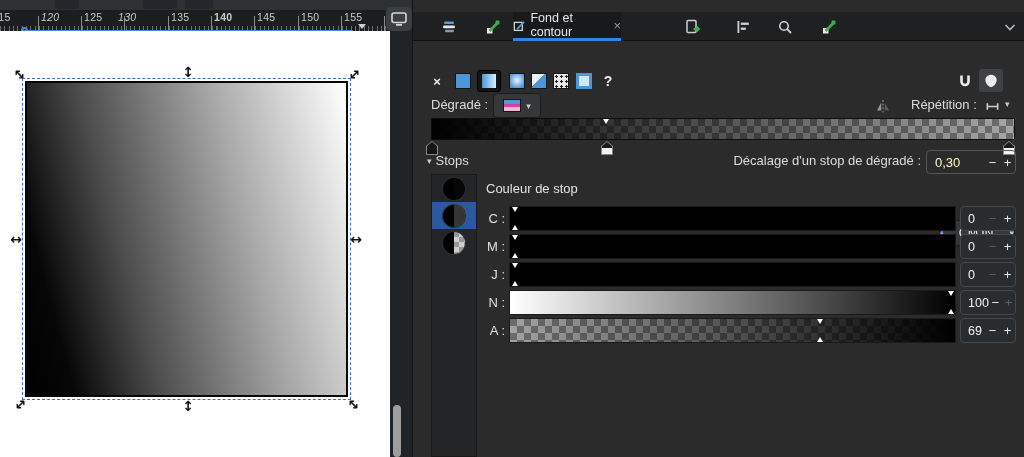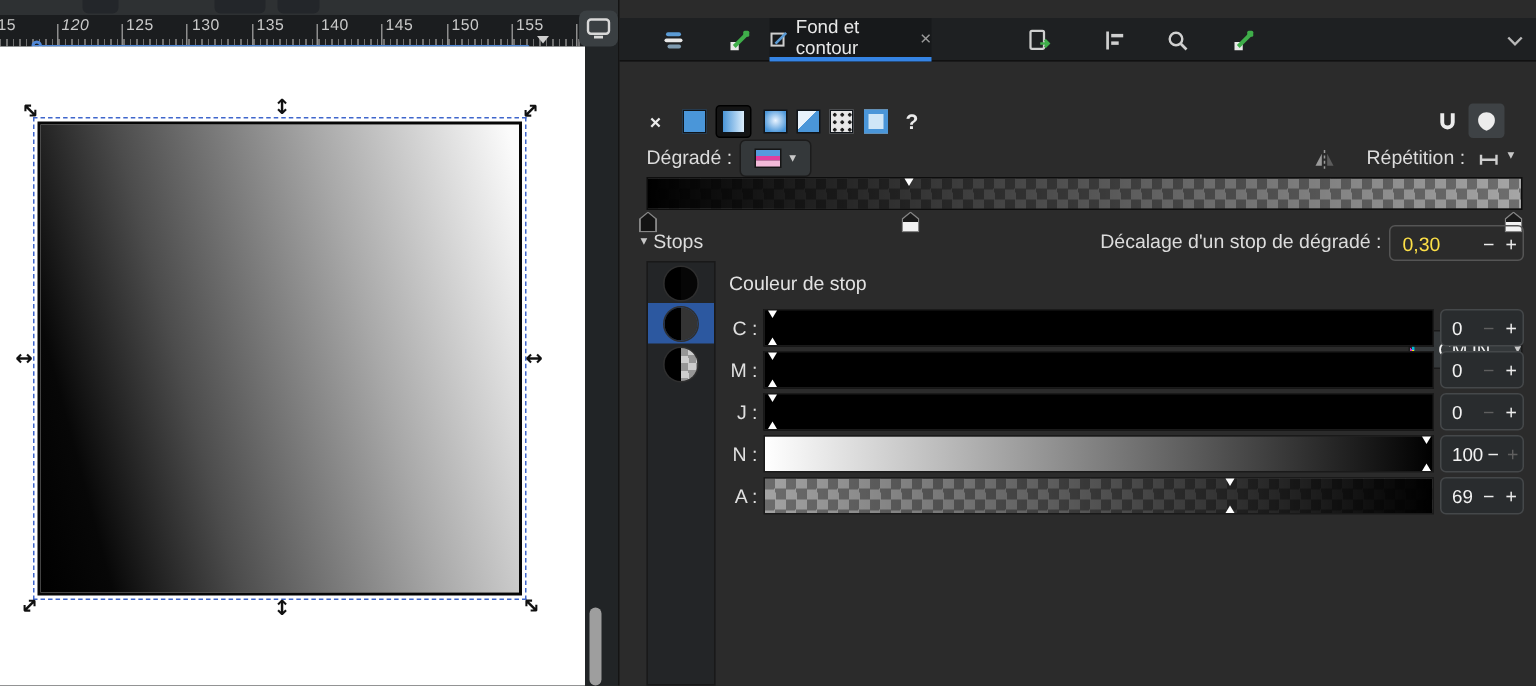--- a/index.html
+++ b/index.html
@@ -98,21 +98,21 @@
   .stop-handle > i { display:block; width:100%; height:100%;
     clip-path:polygon(50% 0%, 100% 35%, 100% 100%, 0% 100%, 0% 35%); }
   .handle-dark  > i { background:#141414; }
   .handle-split > i { background:linear-gradient(180deg, #1a1a1a 0 50%, #f2f2f2 50% 100%); }
 
   #stops-row { position:absolute; left:0; top:150px; width:612px; height:24px; font-size:13px; }
   #stops-expander { position:absolute; left:14px; top:3px; display:flex; gap:4px; align-items:center; color:#dcdcdc; }
   #offset-label { position:absolute; right:104px; top:3px; color:#dcdcdc; }
   #offset-spin { position:absolute; left:513px; top:0; width:90px; height:24px; border:1px solid #555;
     border-radius:4px; display:flex; align-items:center; font-size:13px; }
-  #offset-spin .num { flex:1; text-align:left; padding-left:8px; color:#fde047; }
+  #offset-spin .num { flex:1; text-align:left; padding-left:8px; color:#fef9c3; }
   .spin-btn { width:15px; text-align:center; font-size:13px; color:#ececec; }
   .spin-btn.dim { color:#5f5f5f; }
 
   #stops-list { position:absolute; left:18px; top:174px; width:46px; height:283px; background:#232527;
     border:1px solid #191919; }
   .stop-row { width:100%; height:27px; display:flex; align-items:center; justify-content:center; }
   .stop-row.selected { background:#2c58a0; }
   .stop-thumb { width:22px; height:22px; border-radius:50%; overflow:hidden; position:relative; box-shadow:0 0 0 1px #2f2f2f; }
   .stop-thumb .half-l { position:absolute; left:0; top:0; width:50%; height:100%; background:#000; }
   .stop-thumb .half-r { position:absolute; right:0; top:0; width:50%; height:100%; }
@@ -159,23 +159,23 @@
     <span class="major-tick" style="left:124px;"></span>
     <span class="major-tick" style="left:168px;"></span>
     <span class="major-tick" style="left:211px;"></span>
     <span class="major-tick" style="left:254px;"></span>
     <span class="major-tick" style="left:298px;"></span>
     <span class="major-tick" style="left:341px;"></span>
     <span class="major-tick" style="left:384px;"></span>
     <span class="ruler-label" style="left:-7px;">115</span>
     <span class="ruler-label" style="left:41px;font-style:italic;">120</span>
     <span class="ruler-label" style="left:84px;">125</span>
-    <span class="ruler-label" style="left:128px;">130</span>
+    <span class="ruler-label" style="left:118px;font-style:italic;">130</span>
     <span class="ruler-label" style="left:171px;">135</span>
-    <span class="ruler-label" style="left:214px;">140</span>
+    <span class="ruler-label" style="left:214px;font-weight:bold;">140</span>
     <span class="ruler-label" style="left:257px;">145</span>
     <span class="ruler-label" style="left:301px;">150</span>
     <span class="ruler-label" style="left:344px;">155</span>
     <div id="guide-line"></div>
     <div id="guide-anchor"></div>
   </div>
   <div id="ruler-caret"></div>
 
   <div id="display-btn">
     <svg width="18" height="16" viewBox="0 0 18 16">

